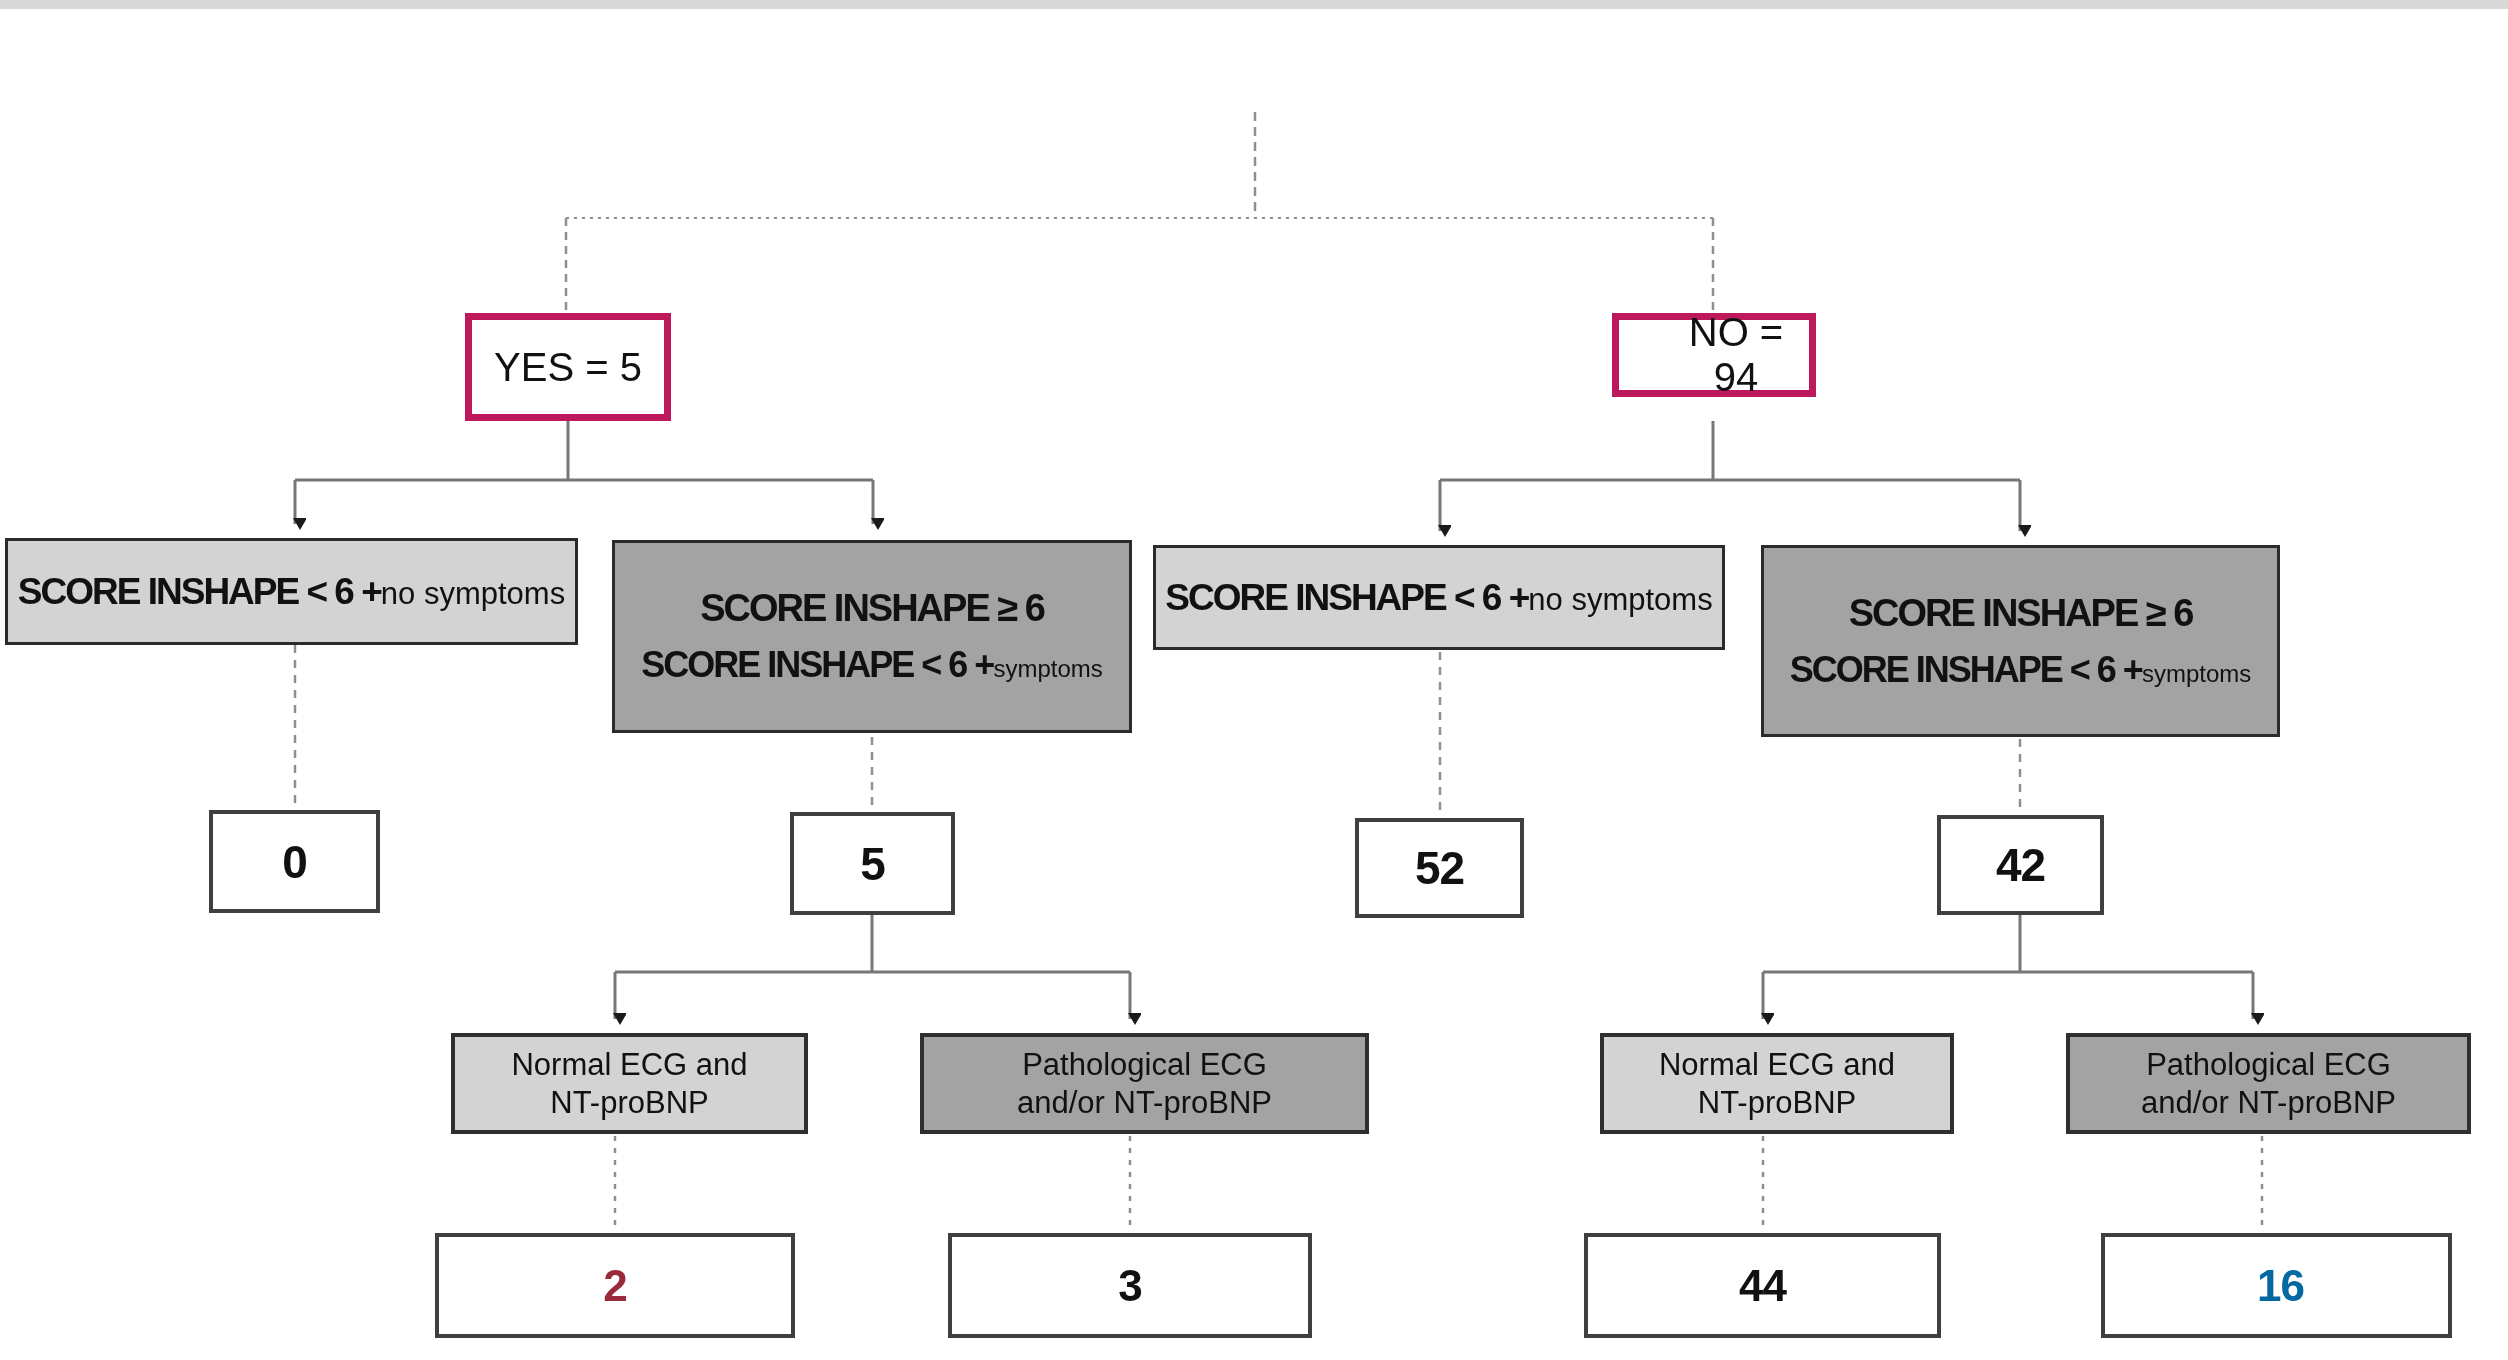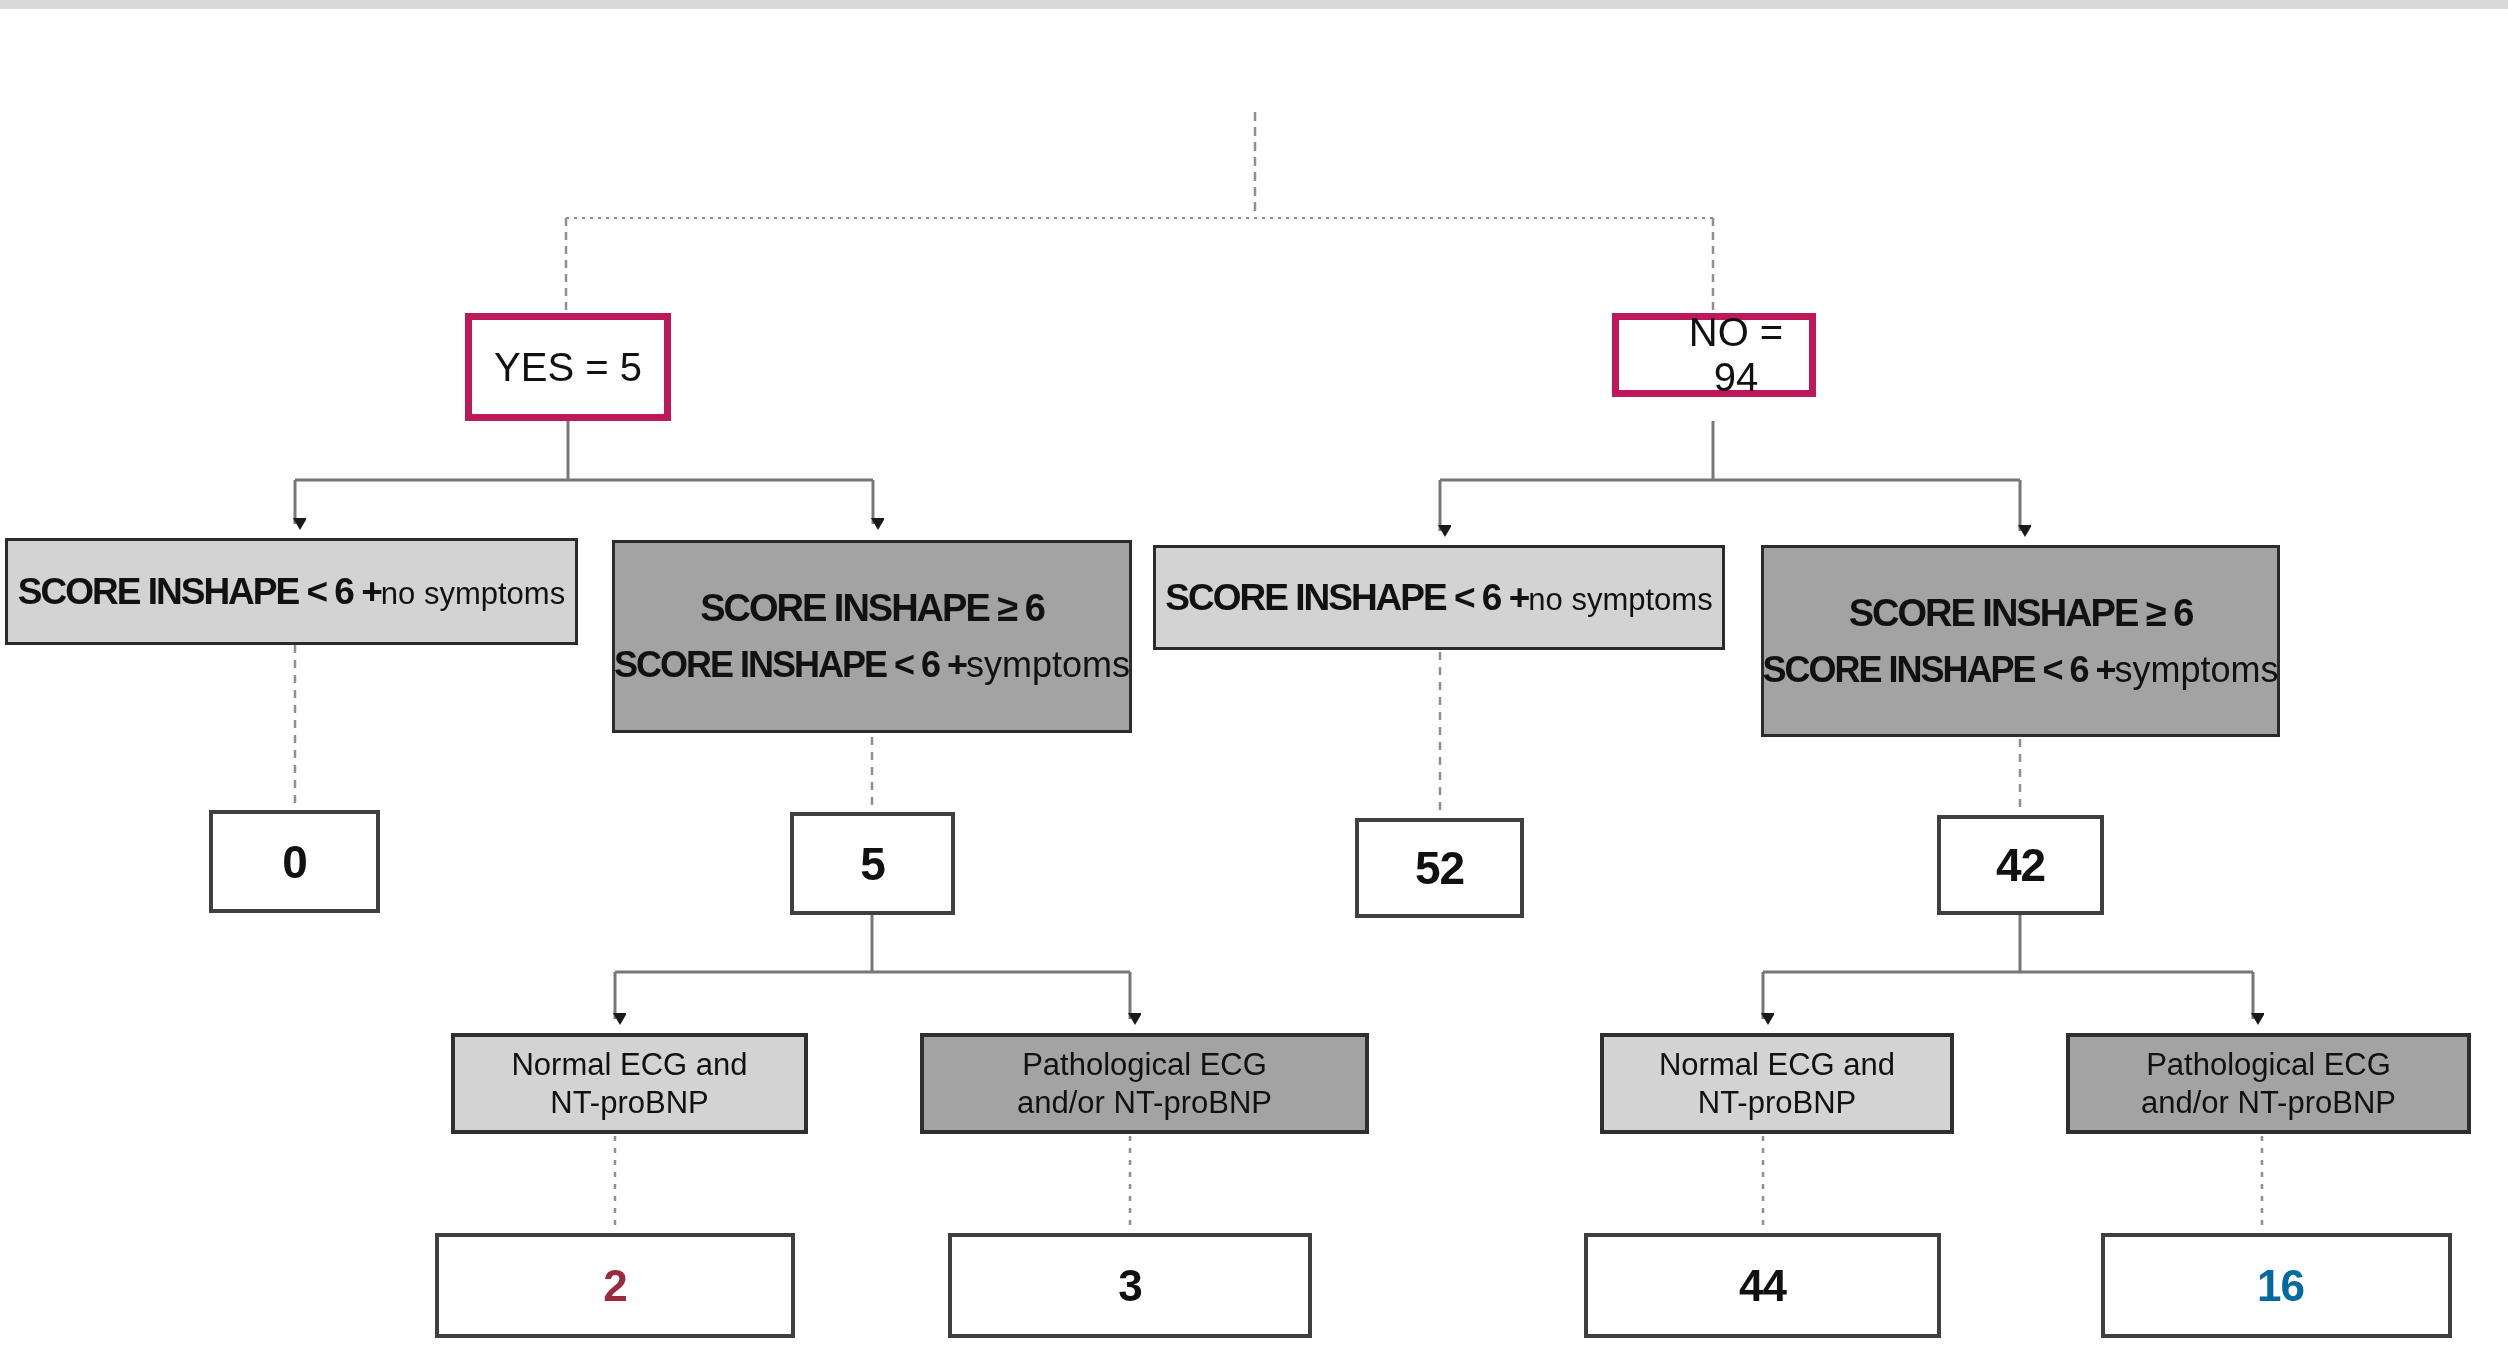--- a/index.html
+++ b/index.html
@@ -20,21 +20,21 @@
   .crit{border:3px solid #2b2b2b;}
   .ecg{border:4px solid #2f2f2f;font-size:31px;line-height:1.2;margin-left:16px;}
   .cnd{font-weight:bold;letter-spacing:-2px;font-stretch:condensed;}
   .num{font-weight:bold;letter-spacing:-1px;font-size:46px;font-stretch:condensed;}
   .line{display:flex;align-items:baseline;justify-content:center;white-space:nowrap;}
   .sfx{font-weight:normal;letter-spacing:0;}
   .crit-one{font-size:37px;}
   .crit-one .sfx{font-size:31px;}
   .crit-two-l1{font-size:38px;align-items:center;}
   .crit-two-l2{font-size:36px;margin-top:14px;}
-  .crit-two-l2 .sfx{font-size:36px;margin-left:0;text-align:center;}
+  .crit-two-l2 .sfx{font-size:24px;margin-left:0;text-align:center;}
   svg.wires{position:absolute;left:0;top:0;}
 </style>
 </head>
 <body>
 
 <div id="stage">
   <div class="top-strip"></div>
 
   <svg class="wires" width="2508" height="1360" viewBox="0 0 2508 1360">
     <defs>

